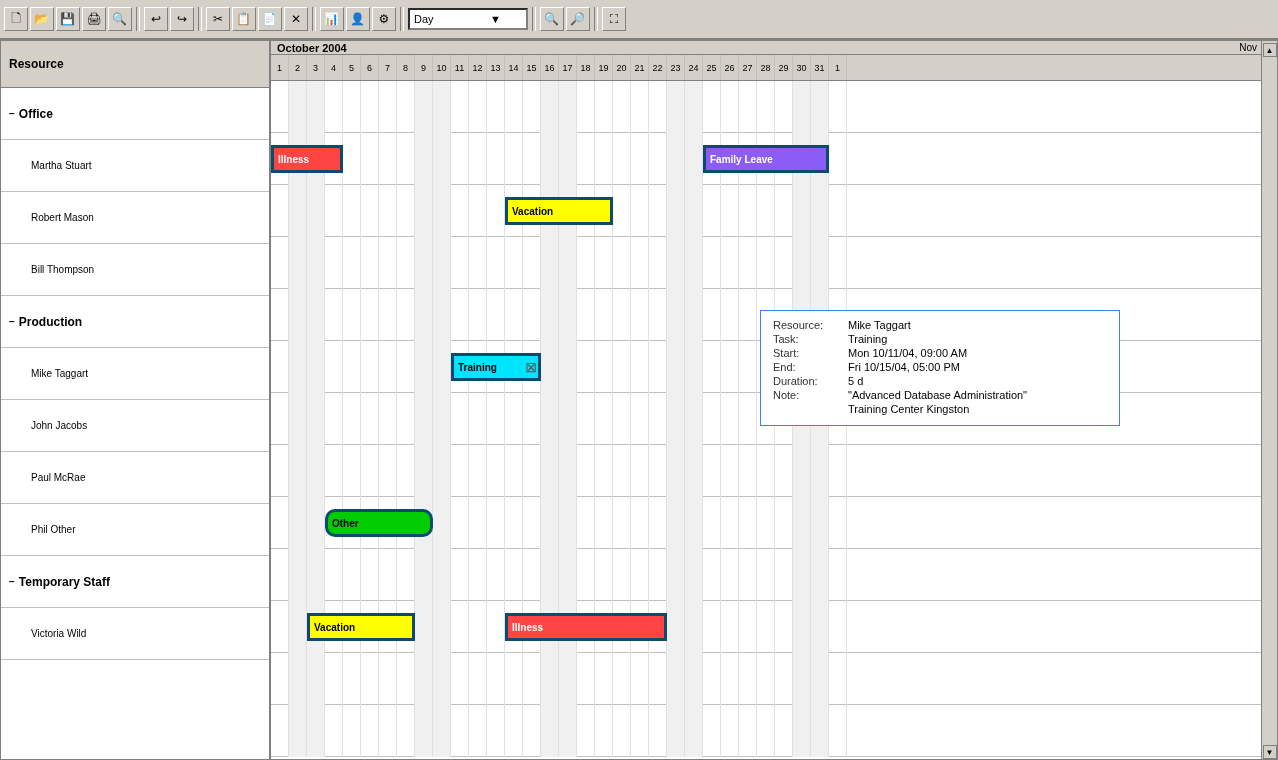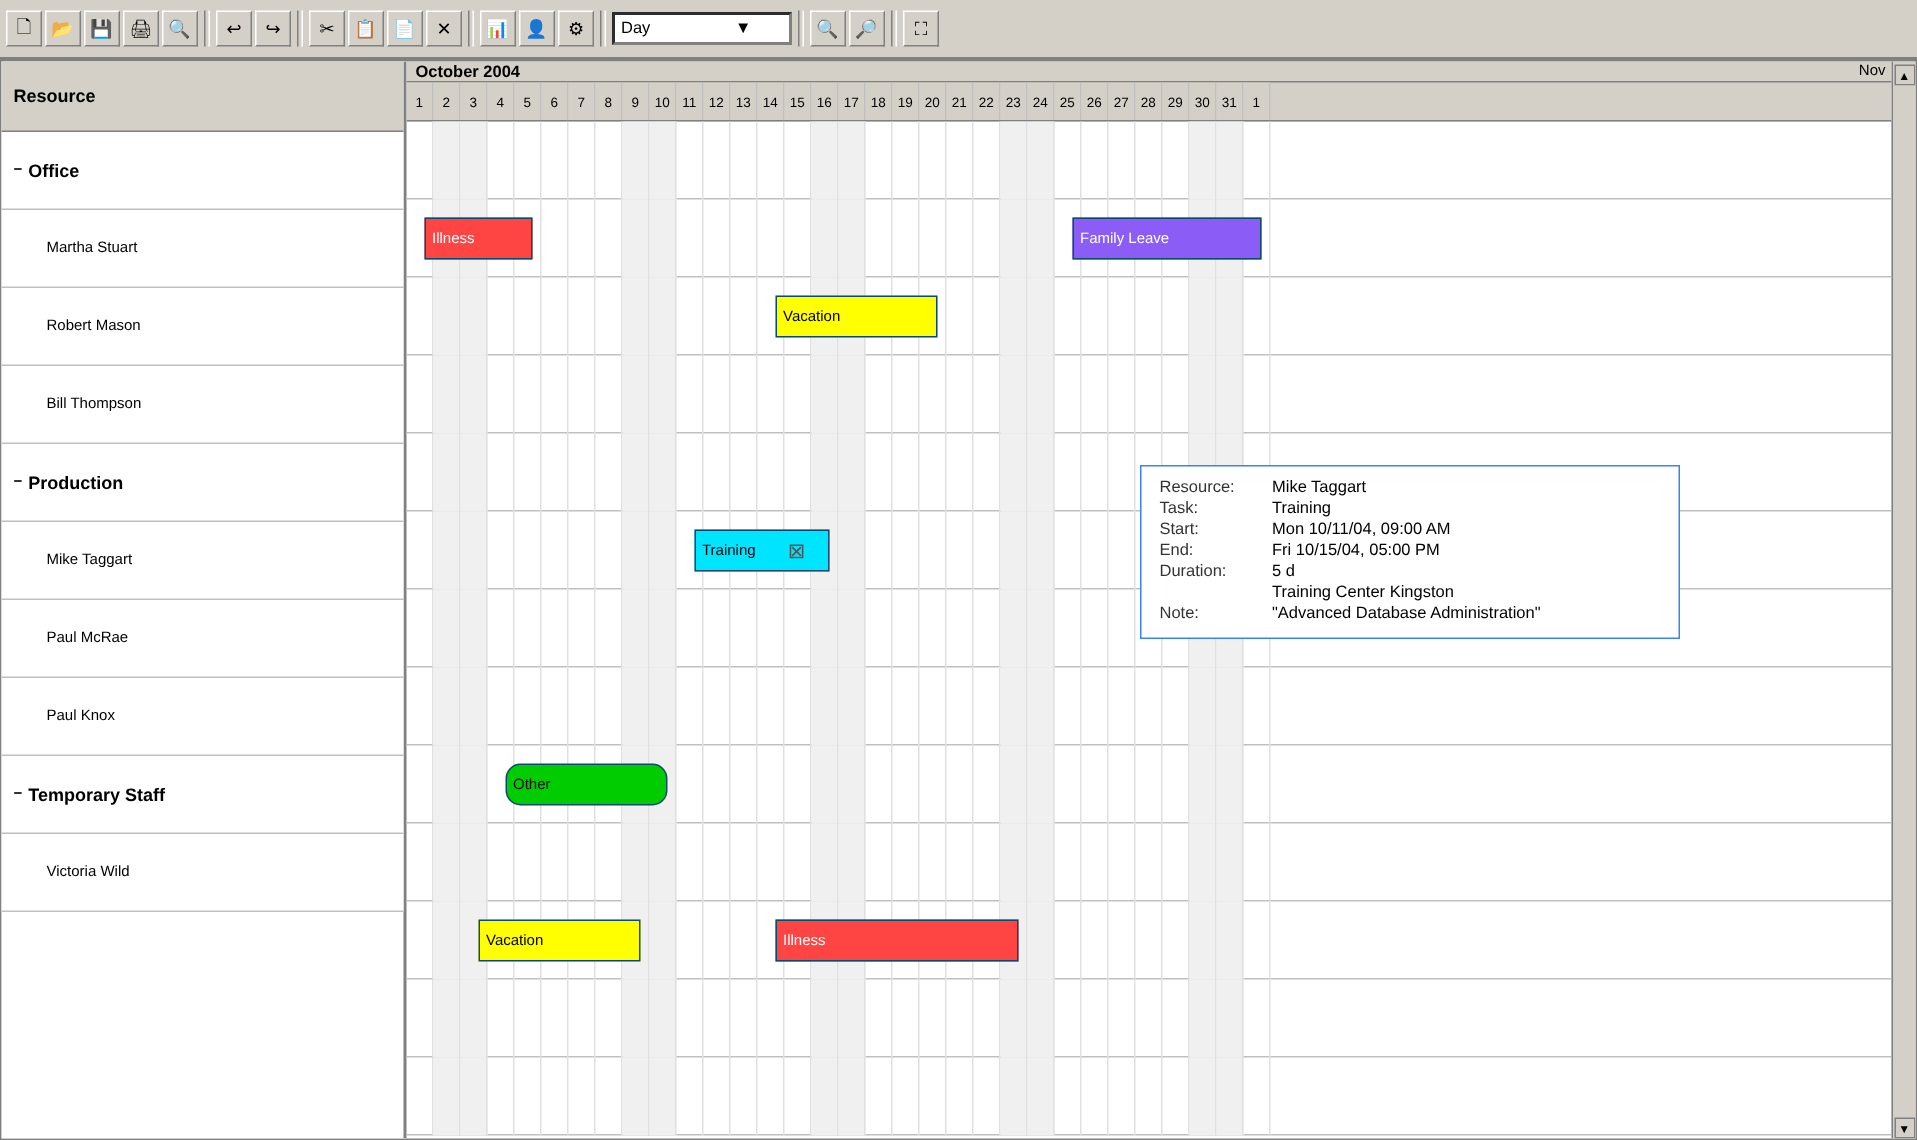--- a/index.html
+++ b/index.html
@@ -193,26 +193,25 @@
 
     
     .event-bar {
       position: absolute;
       height: 28px;
       top: 12px;
       display: flex;
       align-items: center;
       padding: 0 4px;
       font-size: 10px;
-      font-weight: normal;
-      border: 1px solid #0c4a6e;
+      font-weight: bold;
+      border: 3px solid #0c4a6e;
       cursor: pointer;
       white-space: nowrap;
       overflow: hidden;
-      margin-left: 12px;
     }
 
     
     #scrollbar-col {
       width: 16px;
       background: #d4d0c8;
       border-left: 1px solid #808080;
       display: flex;
       flex-direction: column;
     }
@@ -291,22 +290,23 @@
             <strong>Office</strong>
           </div>
           <div class="resource-row person">Martha Stuart</div>
           <div class="resource-row person">Robert Mason</div>
           <div class="resource-row person">Bill Thompson</div>
           <div class="resource-row group">
             <span class="collapse-icon">−</span>
             <strong>Production</strong>
           </div>
           <div class="resource-row person">Mike Taggart</div>
+          <div class="resource-row person">John Jacobs</div>
           <div class="resource-row person">Paul McRae</div>
-          <div class="resource-row person">Paul Knox</div>
+          <div class="resource-row person">Phil Other</div>
           <div class="resource-row group">
             <span class="collapse-icon">−</span>
             <strong>Temporary Staff</strong>
           </div>
           <div class="resource-row person">Victoria Wild</div>
         </div>
     </div>
 
     <div id="calendar-area">
       <div id="calendar-header">
@@ -829,20 +829,20 @@
     </div>
     <div class="tooltip-row">
       <span class="tooltip-label">End:</span>
       <span class="tooltip-value">Fri 10/15/04, 05:00 PM</span>
     </div>
     <div class="tooltip-row">
       <span class="tooltip-label">Duration:</span>
       <span class="tooltip-value">5 d</span>
     </div>
     <div class="tooltip-row">
+      <span class="tooltip-label">Note:</span>
+      <span class="tooltip-value">"Advanced Database Administration"</span>
+    </div>
+    <div class="tooltip-row">
       <span class="tooltip-label"></span>
       <span class="tooltip-value">Training Center Kingston</span>
     </div>
-    <div class="tooltip-row">
-      <span class="tooltip-label">Note:</span>
-      <span class="tooltip-value">"Advanced Database Administration"</span>
-    </div>
   </div>
 
 </body></html>

